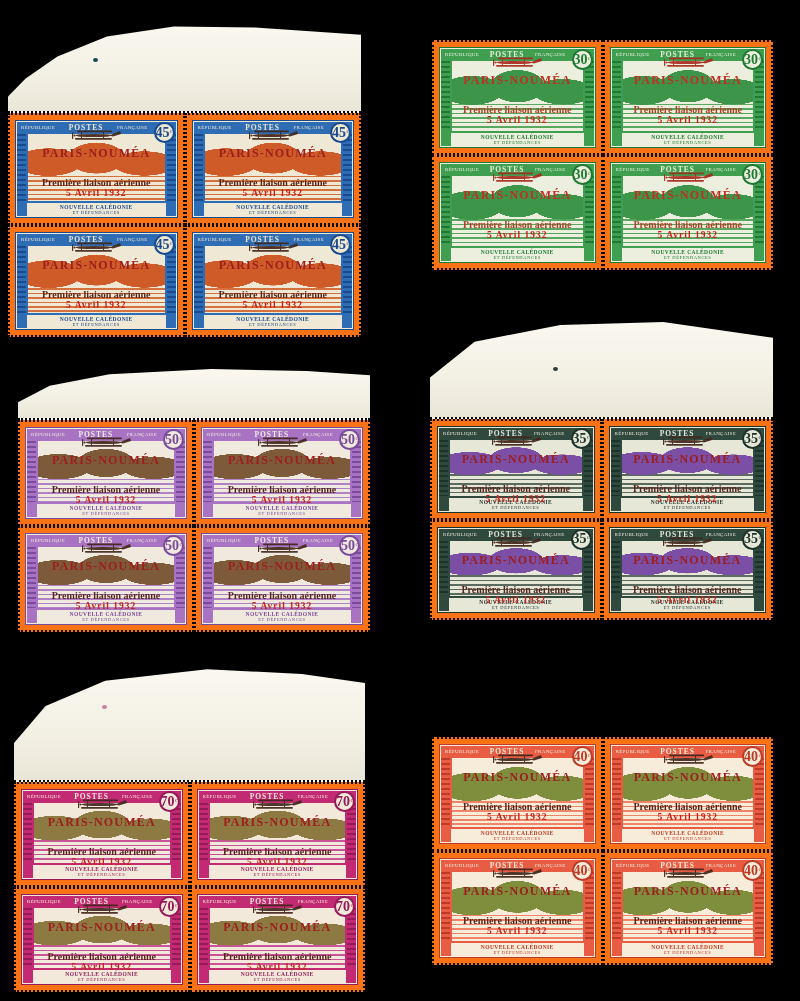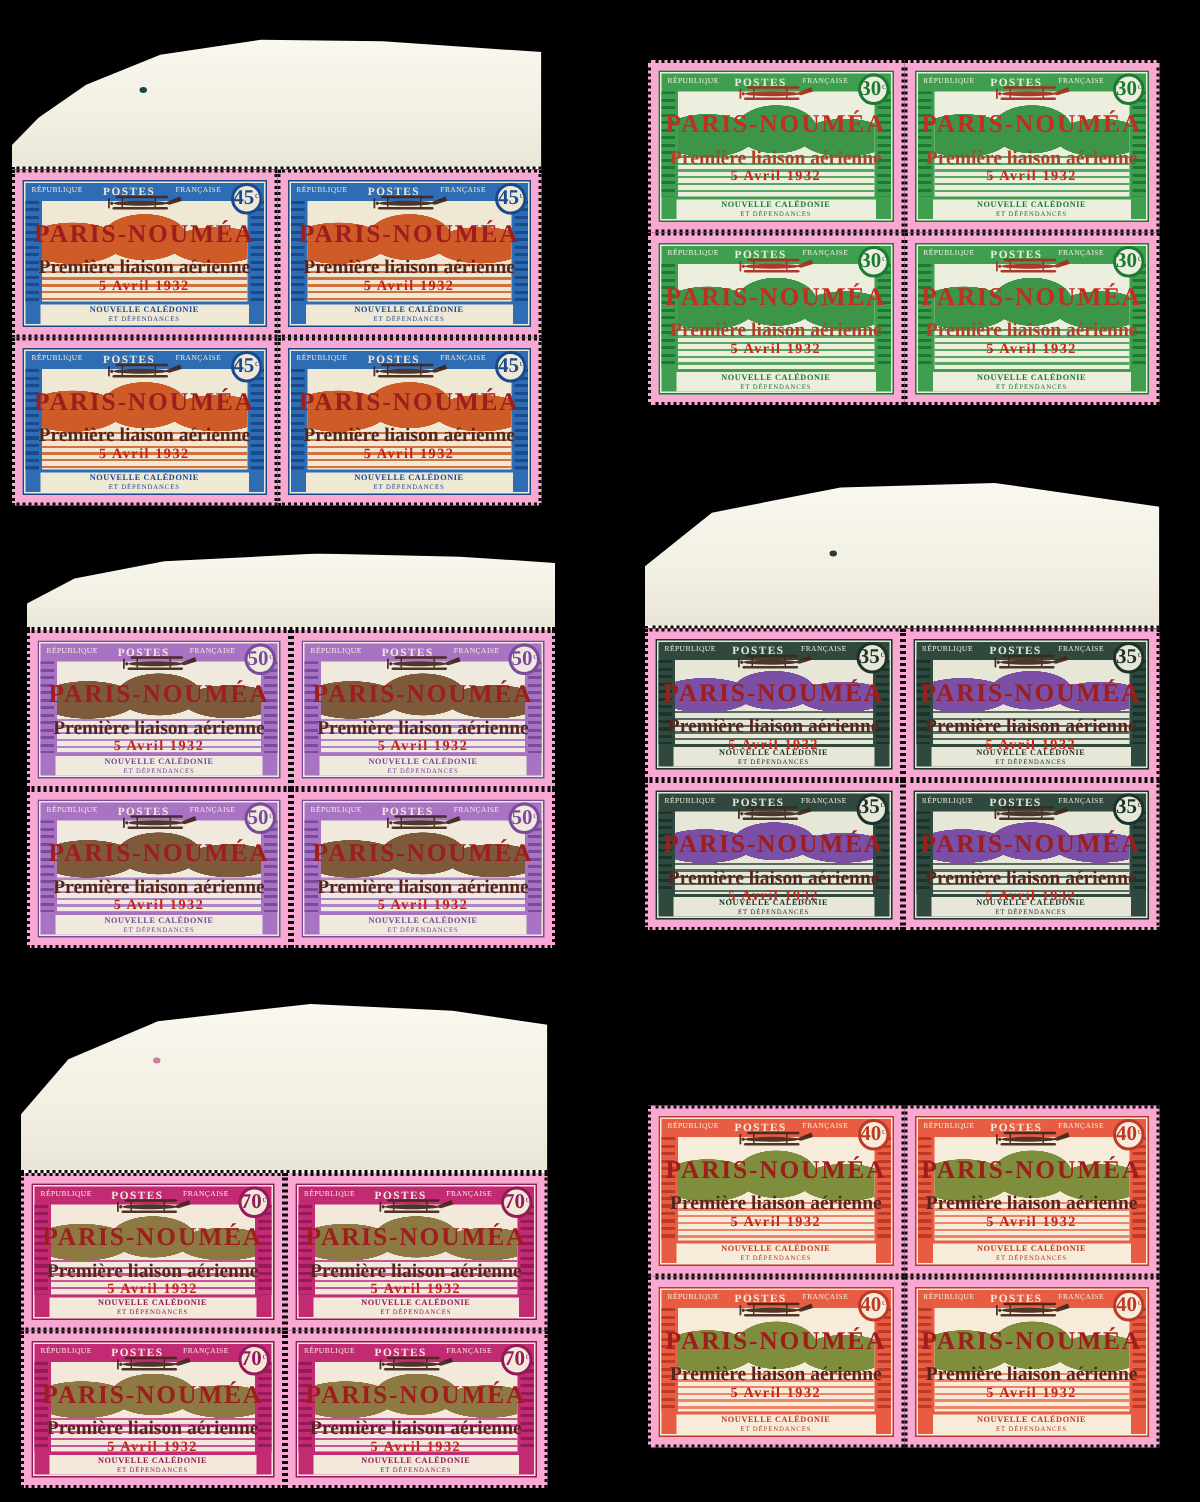--- a/index.html
+++ b/index.html
@@ -34,21 +34,21 @@
     position: absolute;
     display: grid;
     grid-template-columns: 1fr 1fr;
     grid-template-rows: 1fr 1fr;
     background: #000;
   }
 
   
   .stamp {
     position: relative;
-    background: #f9a8d4;
+    background: #f97316;
     border: 2px dotted #0a0a0a; 
     padding: 4px;
   }
   .frame {
     position: absolute;
     inset: 5px;
     background: var(--frame);
     box-shadow: inset 0 0 0 1px var(--frameDark), inset 0 0 0 2px var(--paper);
   }
   .hdr {
@@ -116,22 +116,22 @@
   .overprint {
     position: absolute;
     inset: 0;
     z-index: 4;
     display: flex;
     flex-direction: column;
     align-items: center;
     pointer-events: none;
   }
   .plane { width: 66px; height: 13px; margin-top: 9px; color: var(--opPlane); opacity: .92; }
-  .op1 { margin-top: 4px; font-size: 17px;  font-weight: bold; letter-spacing: 1.2px; color: var(--op1); }
-  .op2 { margin-top: 4px;   font-size: 13px; font-weight: bold; color: var(--op2); }
+  .op1 { margin-top: 4px; font-size: 12px;  font-weight: bold; letter-spacing: 1.2px; color: var(--op1); }
+  .op2 { margin-top: 16px;   font-size: 10px; font-weight: bold; color: var(--op2); }
   .op3 { margin-top: 0; font-size: 9.5px; font-weight: bold; letter-spacing: 1px; color: var(--op3); }
 </style>
 </head>
 <body>
 
 <div class="sheet" style="background: rgb(0, 0, 0);">
     <div class="selvage torn-a" style="left: 8px; top: 22px; width: 353px; height: 91px;">
       <span class="fleck" style="left: 24%; top: 40%; background: rgb(23, 71, 80);"></span>
     </div>
     <div class="block" style="left: 8px; top: 113px; width: 353px; height: 224px; --frame: #2e6cb4; --frameDark: #1a4a8e; --vig: #cf5c28; --water: #d4713f; --paper: #efe8d4; --opPlane: #42261b; --op1: #9e1d1d; --op2: #56261d; --op3: #c6251a;">

